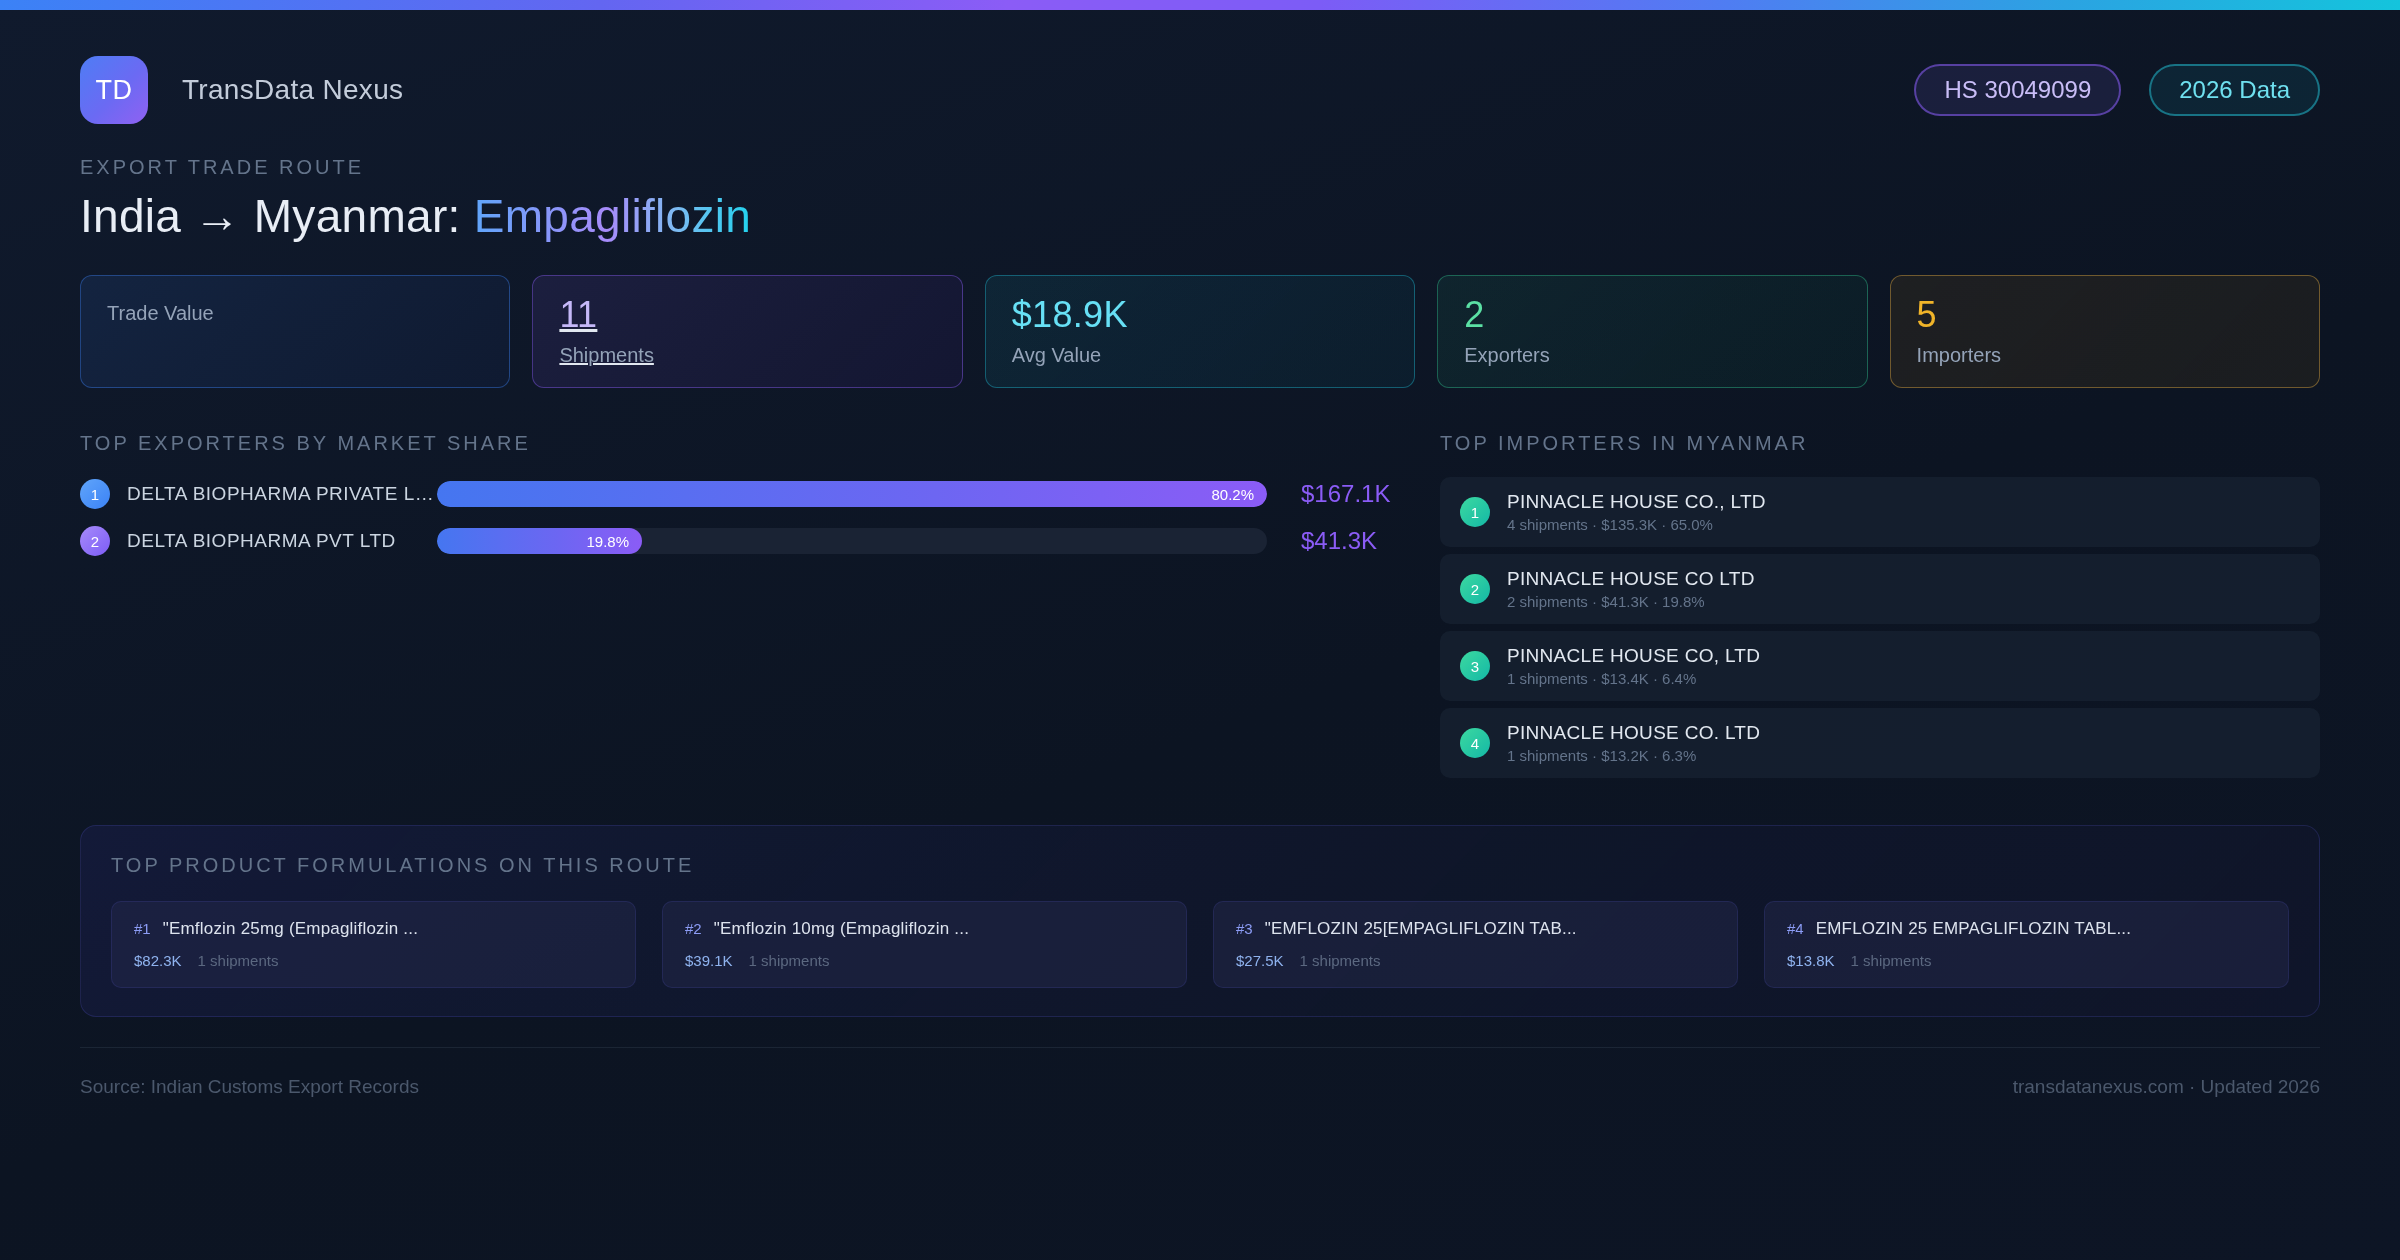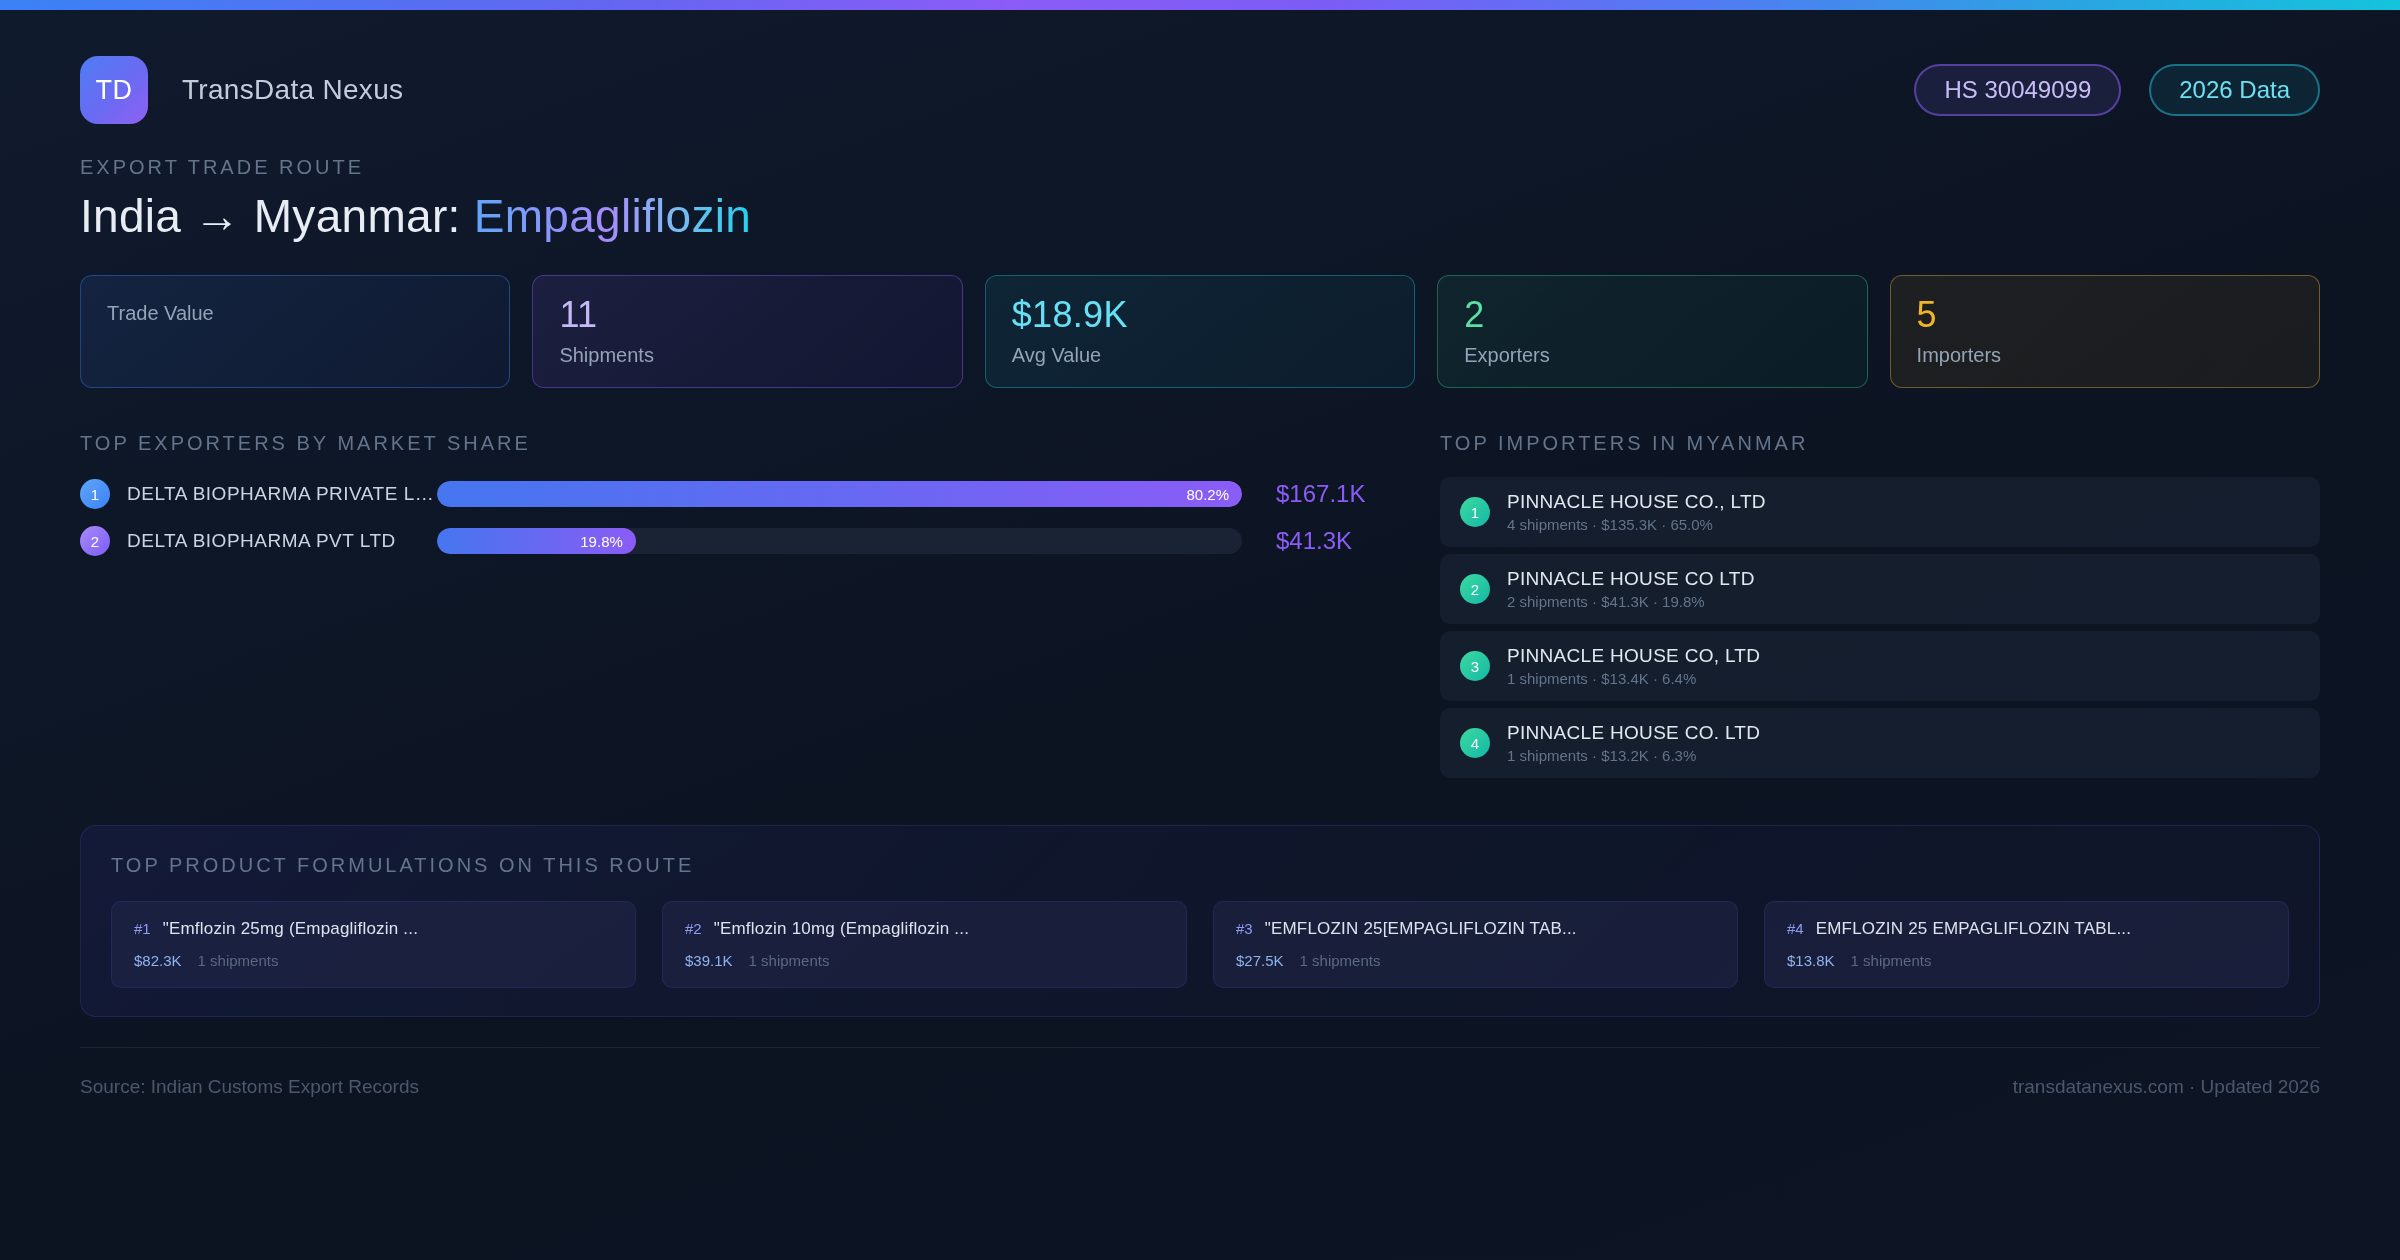--- a/index.html
+++ b/index.html
@@ -41,31 +41,31 @@
     }
   }
 
   
   .stats { margin-top:32px; display:grid; grid-template-columns:repeat(5,1fr); gap:22px; }
   .stat { border-radius:12px; padding:18px 26px 20px; border:1.5px solid; }
   .stat .v { font-size:36px; font-weight:500; letter-spacing:.3px; }
   .stat .l { margin-top:8px; font-size:20px; color:#94a3b8; }
   .stat-blue   { border-color:rgba(59,130,246,.40);  background:linear-gradient(135deg,rgba(59,130,246,.11),rgba(30,58,138,.10)); }
   .stat-blue .v   { color:#a5c6fa; }
-  .stat-purple { border-color:rgba(139,92,246,.42);  background:linear-gradient(135deg,rgba(139,92,246,.11),rgba(76,29,149,.10)); }
+  .stat-purple { border-color:rgba(139,92,246,.42);  background:linear-gradient(135deg,rgba(139,92,246,.11),rgba(76,29,149,.10));text-decoration:underline; }
   .stat-purple .v { color:#c5b8f8; }
   .stat-cyan   { border-color:rgba(34,211,238,.35);  background:linear-gradient(135deg,rgba(34,211,238,.08),rgba(8,90,110,.12)); }
   .stat-cyan .v   { color:#67e0f5; }
   .stat-green  { border-color:rgba(52,211,153,.38);  background:linear-gradient(135deg,rgba(52,211,153,.08),rgba(6,78,59,.14)); }
   .stat-green .v  { color:#5be0a4; }
   .stat-amber  { border-color:rgba(217,164,65,.45);  background:linear-gradient(135deg,rgba(245,158,11,.08),rgba(69,56,28,.25)); }
   .stat-amber .v  { color:#f0b429; }
 
   
-  .cols { margin-top:44px; display:flex; gap:64px; align-items:flex-start; }
+  .cols { margin-top:44px; display:flex; gap:39px; align-items:flex-start; }
   .col-left { flex:1; min-width:0; }
   .col-right { width:880px; flex:0 0 auto; }
   .sec-head { font-size:20px; letter-spacing:3px; color:#64748b; }
 
   
   .exp-rows { margin-top:24px; }
   .exp-row { display:flex; align-items:center; margin-bottom:17px; }
   .rank-dot { width:30px; height:30px; border-radius:50%; flex:0 0 auto;
     display:flex; align-items:center; justify-content:center; color:#fff; font-size:15px; }
   .rank-blue   { background:linear-gradient(135deg,#60a5fa,#3b82f6); }

